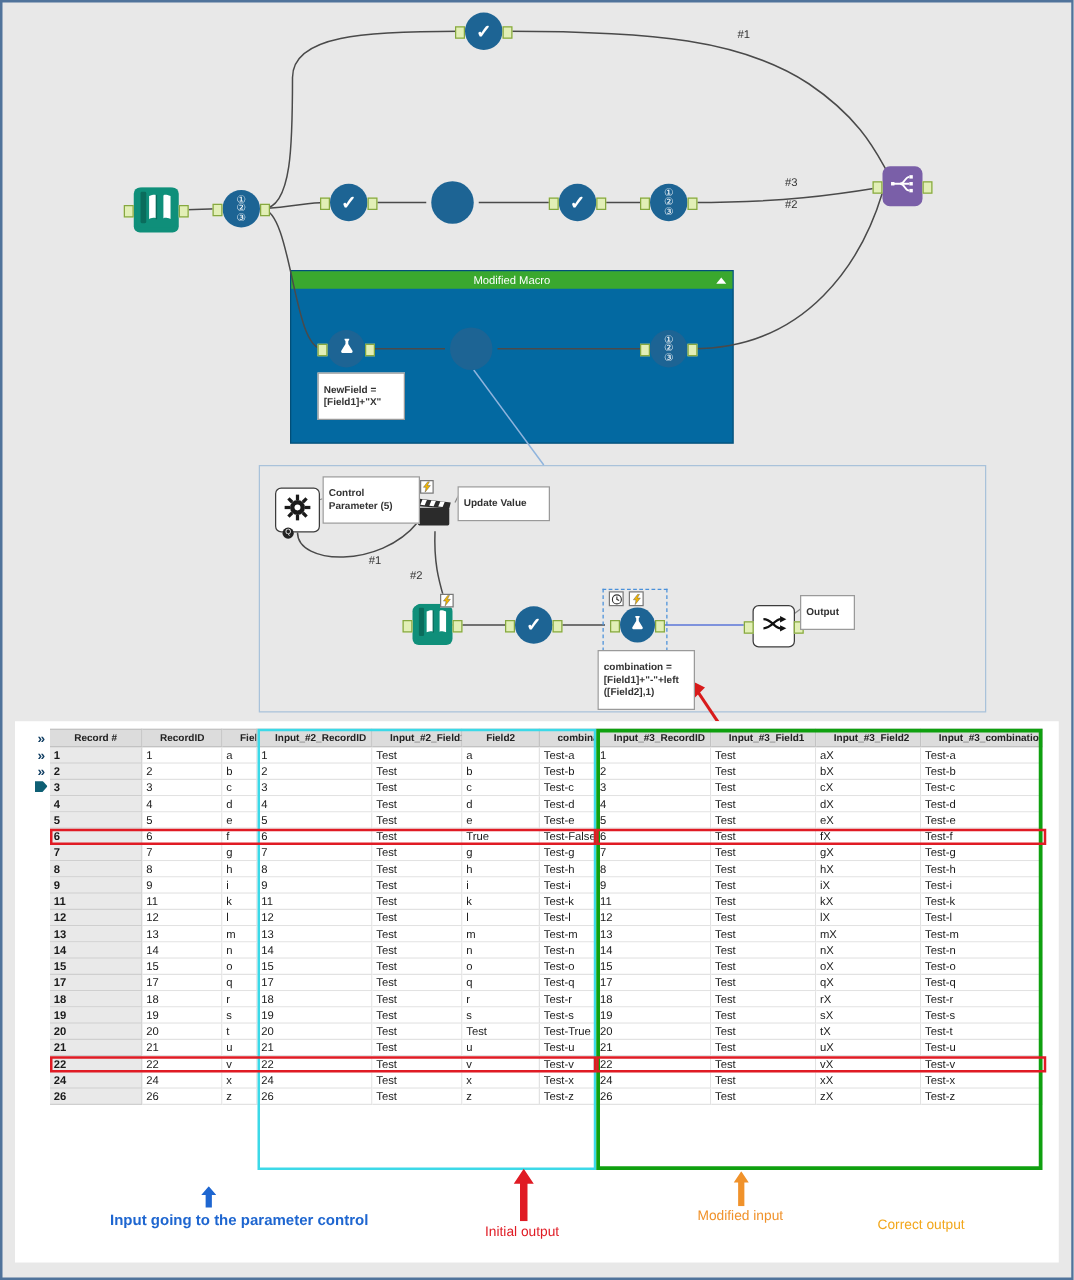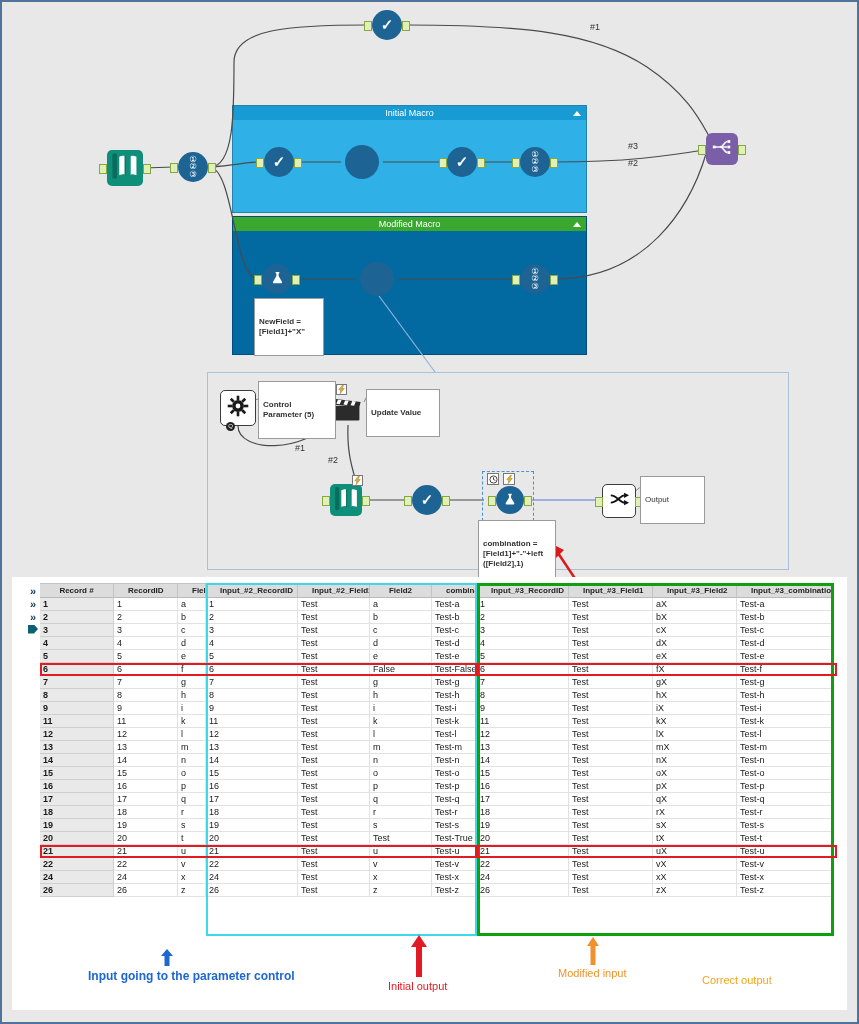--- a/index.html
+++ b/index.html
@@ -20,21 +20,21 @@
   .tool.big { width:34px; height:34px; }
   .tool.sq  { border-radius:5px; }
   .tool.purple { background:#7a5fa8; border-radius:6px; }
   .tool.plain {}
   .anch::before, .anch::after { content:""; position:absolute; top:50%; margin-top:-4px; width:6px; height:8px; background:#e2efb6; border:1px solid #86a840; }
   .anch::before { left:-8px; } .anch::after { right:-8px; }
   .chk { font-size:15px; font-weight:bold; color:#fff; }
   .rid::before { content:"\2460\A\2461\A\2462"; white-space:pre; font-size:8.5px; line-height:7.5px; display:block; text-align:center; }
 
   .whitebox { position:absolute; background:#fff; border:1.5px solid #3c3c3c; border-radius:5px; display:flex; align-items:center; justify-content:center; z-index:3; }
-  .labelbox { position:absolute; background:#fff; border:1px solid #9a9a9a; padding:18px 4px; font-size:8px; font-weight:bold; color:#333; line-height:10px; white-space:pre-line; z-index:4; }
+  .labelbox { position:absolute; background:#fff; border:1px solid #9a9a9a; padding:8px 4px; font-size:8px; font-weight:bold; color:#333; line-height:10px; white-space:pre-line; z-index:4; }
   .wlabel { position:absolute; font-size:9px; color:#333; z-index:4; }
   .subpanel { position:absolute; border:1px solid #a9c2da; z-index:0; }
   .boltbox { position:absolute; width:11px; height:11px; background:#fff; border:1px solid #777; display:flex; align-items:center; justify-content:center; z-index:4; }
   .dashsel { position:absolute; border:1px dashed #4a90d9; z-index:2; }
   .qdot { position:absolute; width:9px; height:9px; border-radius:50%; background:#222; color:#fff; font-size:6px; line-height:9px; text-align:center; z-index:4; }
   .clapper { position:absolute; z-index:3; }
 
   
   .results { position:absolute; left:10px; right:10px; top:575px; bottom:12px; background:#fff; z-index:5; }
   .tablewrap { position:absolute; left:14px; top:6px; width:810px; height:353px; }
@@ -56,26 +56,20 @@
   .cap-orange { color:#f0922b; font-size:11px; }
   .cap-yellow { color:#f2a71b; font-size:11px; }
   .arrow { position:absolute; z-index:7; }
 </style>
 </head>
 <body>
 
 <div class="frame">
   <div class="canvas">
 
-    <div class="container initial" style="left:230px;top:103px;width:355px;height:108px;">
-      <div class="hdr">
-        <span>Initial Macro</span>
-        <span class="caret"></span>
-      </div>
-    </div>
     <div class="container modified" style="left:230px;top:214px;width:355px;height:139px;">
       <div class="hdr">
         <span>Modified Macro</span>
         <span class="caret"></span>
       </div>
     </div>
 
     <div class="subpanel" style="left:205px;top:370px;width:582px;height:198px;"></div>
 
     <svg class="wires" width="859" height="575">
@@ -271,21 +265,21 @@
               <path d="M3 8 C10 8 13 16 18 16"></path>
               <path d="M3 16 C10 16 13 8 18 8"></path>
             </g>
             <g fill="#111">
               <polygon points="23,16 17.5,13.2 17.5,18.8"></polygon>
               <polygon points="23,8 17.5,5.2 17.5,10.8"></polygon>
             </g>
           </svg>
       </span>
     </div>
-    <div class="labelbox" style="left:638px;top:474px;width:65px;font-weight:normal;">Output</div>
+    <div class="labelbox" style="left:638px;top:474px;width:44px;font-weight:bold;">Output</div>
 
     <div class="labelbox" style="left:476px;top:518px;width:78px;">combination =
 [Field1]+"-"+left
 ([Field2],1)</div>
   </div>
 
   <div class="results">
     <div class="tablewrap">
       <table>
         <colgroup>
@@ -389,21 +383,21 @@
               <td>eX</td>
               <td>Test-e</td>
             </tr>
             <tr>
               <td class="gutter"></td>
               <td class="rowhead">6</td>
               <td>6</td>
               <td>f</td>
               <td>6</td>
               <td>Test</td>
-              <td>False</td>
+              <td>True</td>
               <td>Test-False</td>
               <td>6</td>
               <td>Test</td>
               <td>fX</td>
               <td>Test-f</td>
             </tr>
             <tr>
               <td class="gutter"></td>
               <td class="rowhead">7</td>
               <td>7</td>
@@ -507,34 +501,20 @@
               <td>15</td>
               <td>o</td>
               <td>15</td>
               <td>Test</td>
               <td>o</td>
               <td>Test-o</td>
               <td>15</td>
               <td>Test</td>
               <td>oX</td>
               <td>Test-o</td>
-            </tr>
-            <tr>
-              <td class="gutter"></td>
-              <td class="rowhead">16</td>
-              <td>16</td>
-              <td>p</td>
-              <td>16</td>
-              <td>Test</td>
-              <td>p</td>
-              <td>Test-p</td>
-              <td>16</td>
-              <td>Test</td>
-              <td>pX</td>
-              <td>Test-p</td>
             </tr>
             <tr>
               <td class="gutter"></td>
               <td class="rowhead">17</td>
               <td>17</td>
               <td>q</td>
               <td>17</td>
               <td>Test</td>
               <td>q</td>
               <td>Test-q</td>

